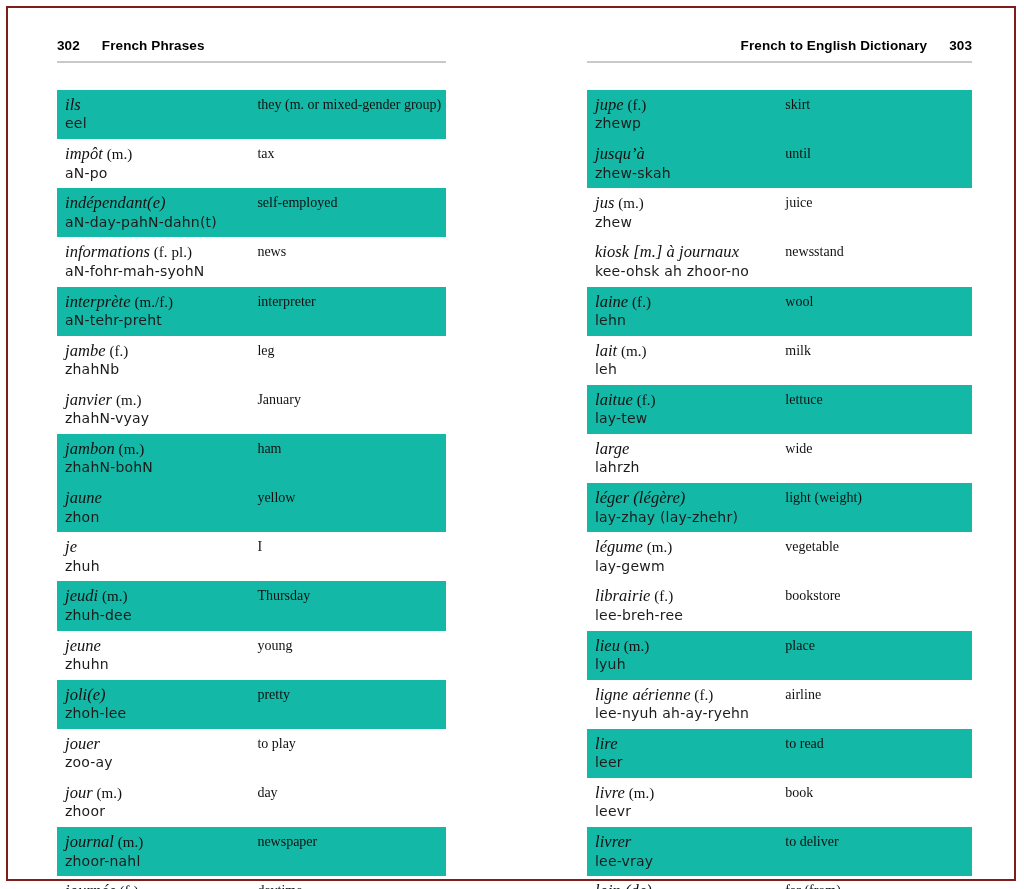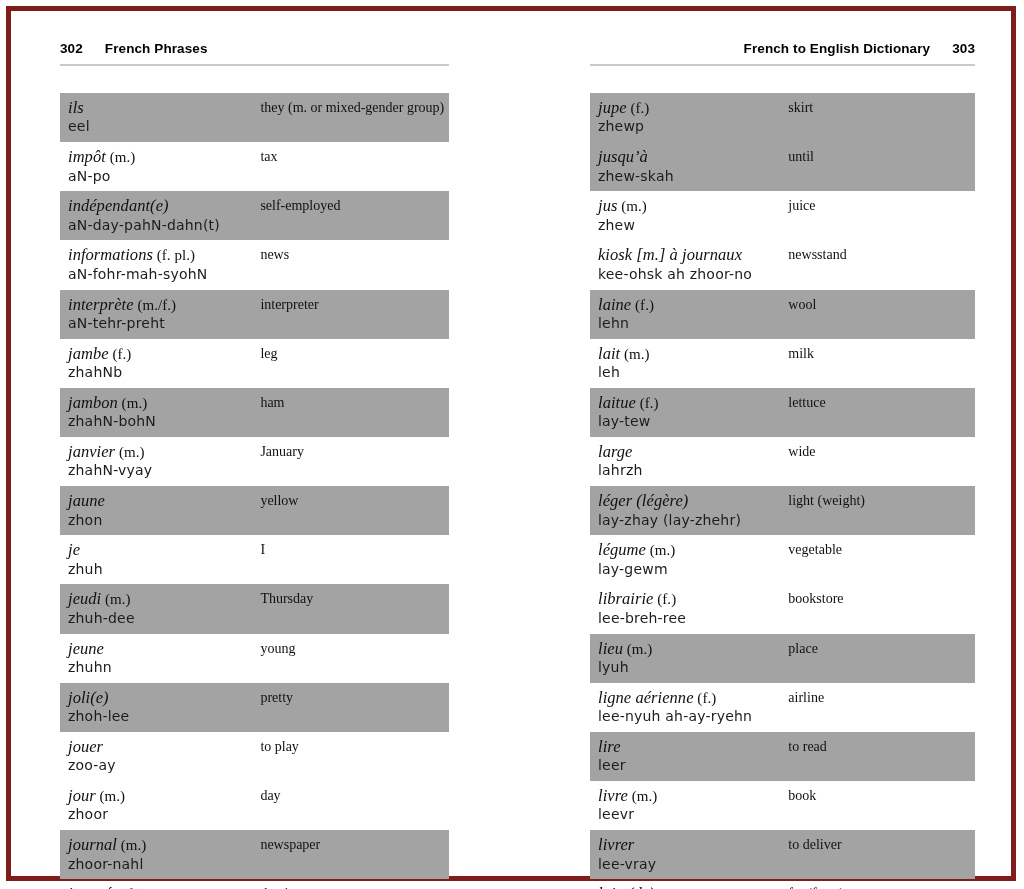--- a/index.html
+++ b/index.html
@@ -14,21 +14,21 @@
     font-family: "Liberation Serif", serif;
     overflow: hidden;
   }
 
   .page-frame {
     position: absolute;
     left: 6px;
     top: 6px;
     width: 1010px;
     height: 875px;
-    border: 5px solid #7f1d1d;
+    border: 2px solid #7f1d1d;
     background: #ffffff;
     box-sizing: border-box;
   }
 
   .spread {
     position: absolute;
     left: 0;
     top: 0;
     right: 0;
     bottom: 0;
@@ -76,21 +76,21 @@
   
   .entry-table {
     margin-top: 27px;
     width: 100%;
     border-collapse: collapse;
     table-layout: fixed;
   }
   .entry-table col.c-term { width: 51%; }
   .entry-table col.c-def  { width: 49%; }
 
-  .entry-row.shaded > td { background: #a3a3a3; }
+  .entry-row.shaded > td { background: #14b8a6; }
   .entry-row > td {
     padding: 6px 0 7px 0;
     vertical-align: top;
     line-height: 1.12;
   }
   .entry-row > td.term-cell { padding-left: 8px; }
   .entry-row > td.def-cell  { padding-left: 2px; }
 
   .term {
     font-family: "Liberation Serif", serif;
@@ -187,36 +187,36 @@
             </tr>
             <tr class="entry-row">
               <td class="term-cell">
                 <span class="term">jambe<span class="gen"> (f.)</span></span>
                 <span class="pron">zhahNb</span>
               </td>
               <td class="def-cell">
                 <span class="def">leg</span>
               </td>
             </tr>
+            <tr class="entry-row">
+              <td class="term-cell">
+                <span class="term">janvier<span class="gen"> (m.)</span></span>
+                <span class="pron">zhahN-vyay</span>
+              </td>
+              <td class="def-cell">
+                <span class="def">January</span>
+              </td>
+            </tr>
             <tr class="entry-row shaded">
               <td class="term-cell">
                 <span class="term">jambon<span class="gen"> (m.)</span></span>
                 <span class="pron">zhahN-bohN</span>
               </td>
               <td class="def-cell">
                 <span class="def">ham</span>
-              </td>
-            </tr>
-            <tr class="entry-row">
-              <td class="term-cell">
-                <span class="term">janvier<span class="gen"> (m.)</span></span>
-                <span class="pron">zhahN-vyay</span>
-              </td>
-              <td class="def-cell">
-                <span class="def">January</span>
               </td>
             </tr>
             <tr class="entry-row shaded">
               <td class="term-cell">
                 <span class="term">jaune</span>
                 <span class="pron">zhon</span>
               </td>
               <td class="def-cell">
                 <span class="def">yellow</span>
               </td>

